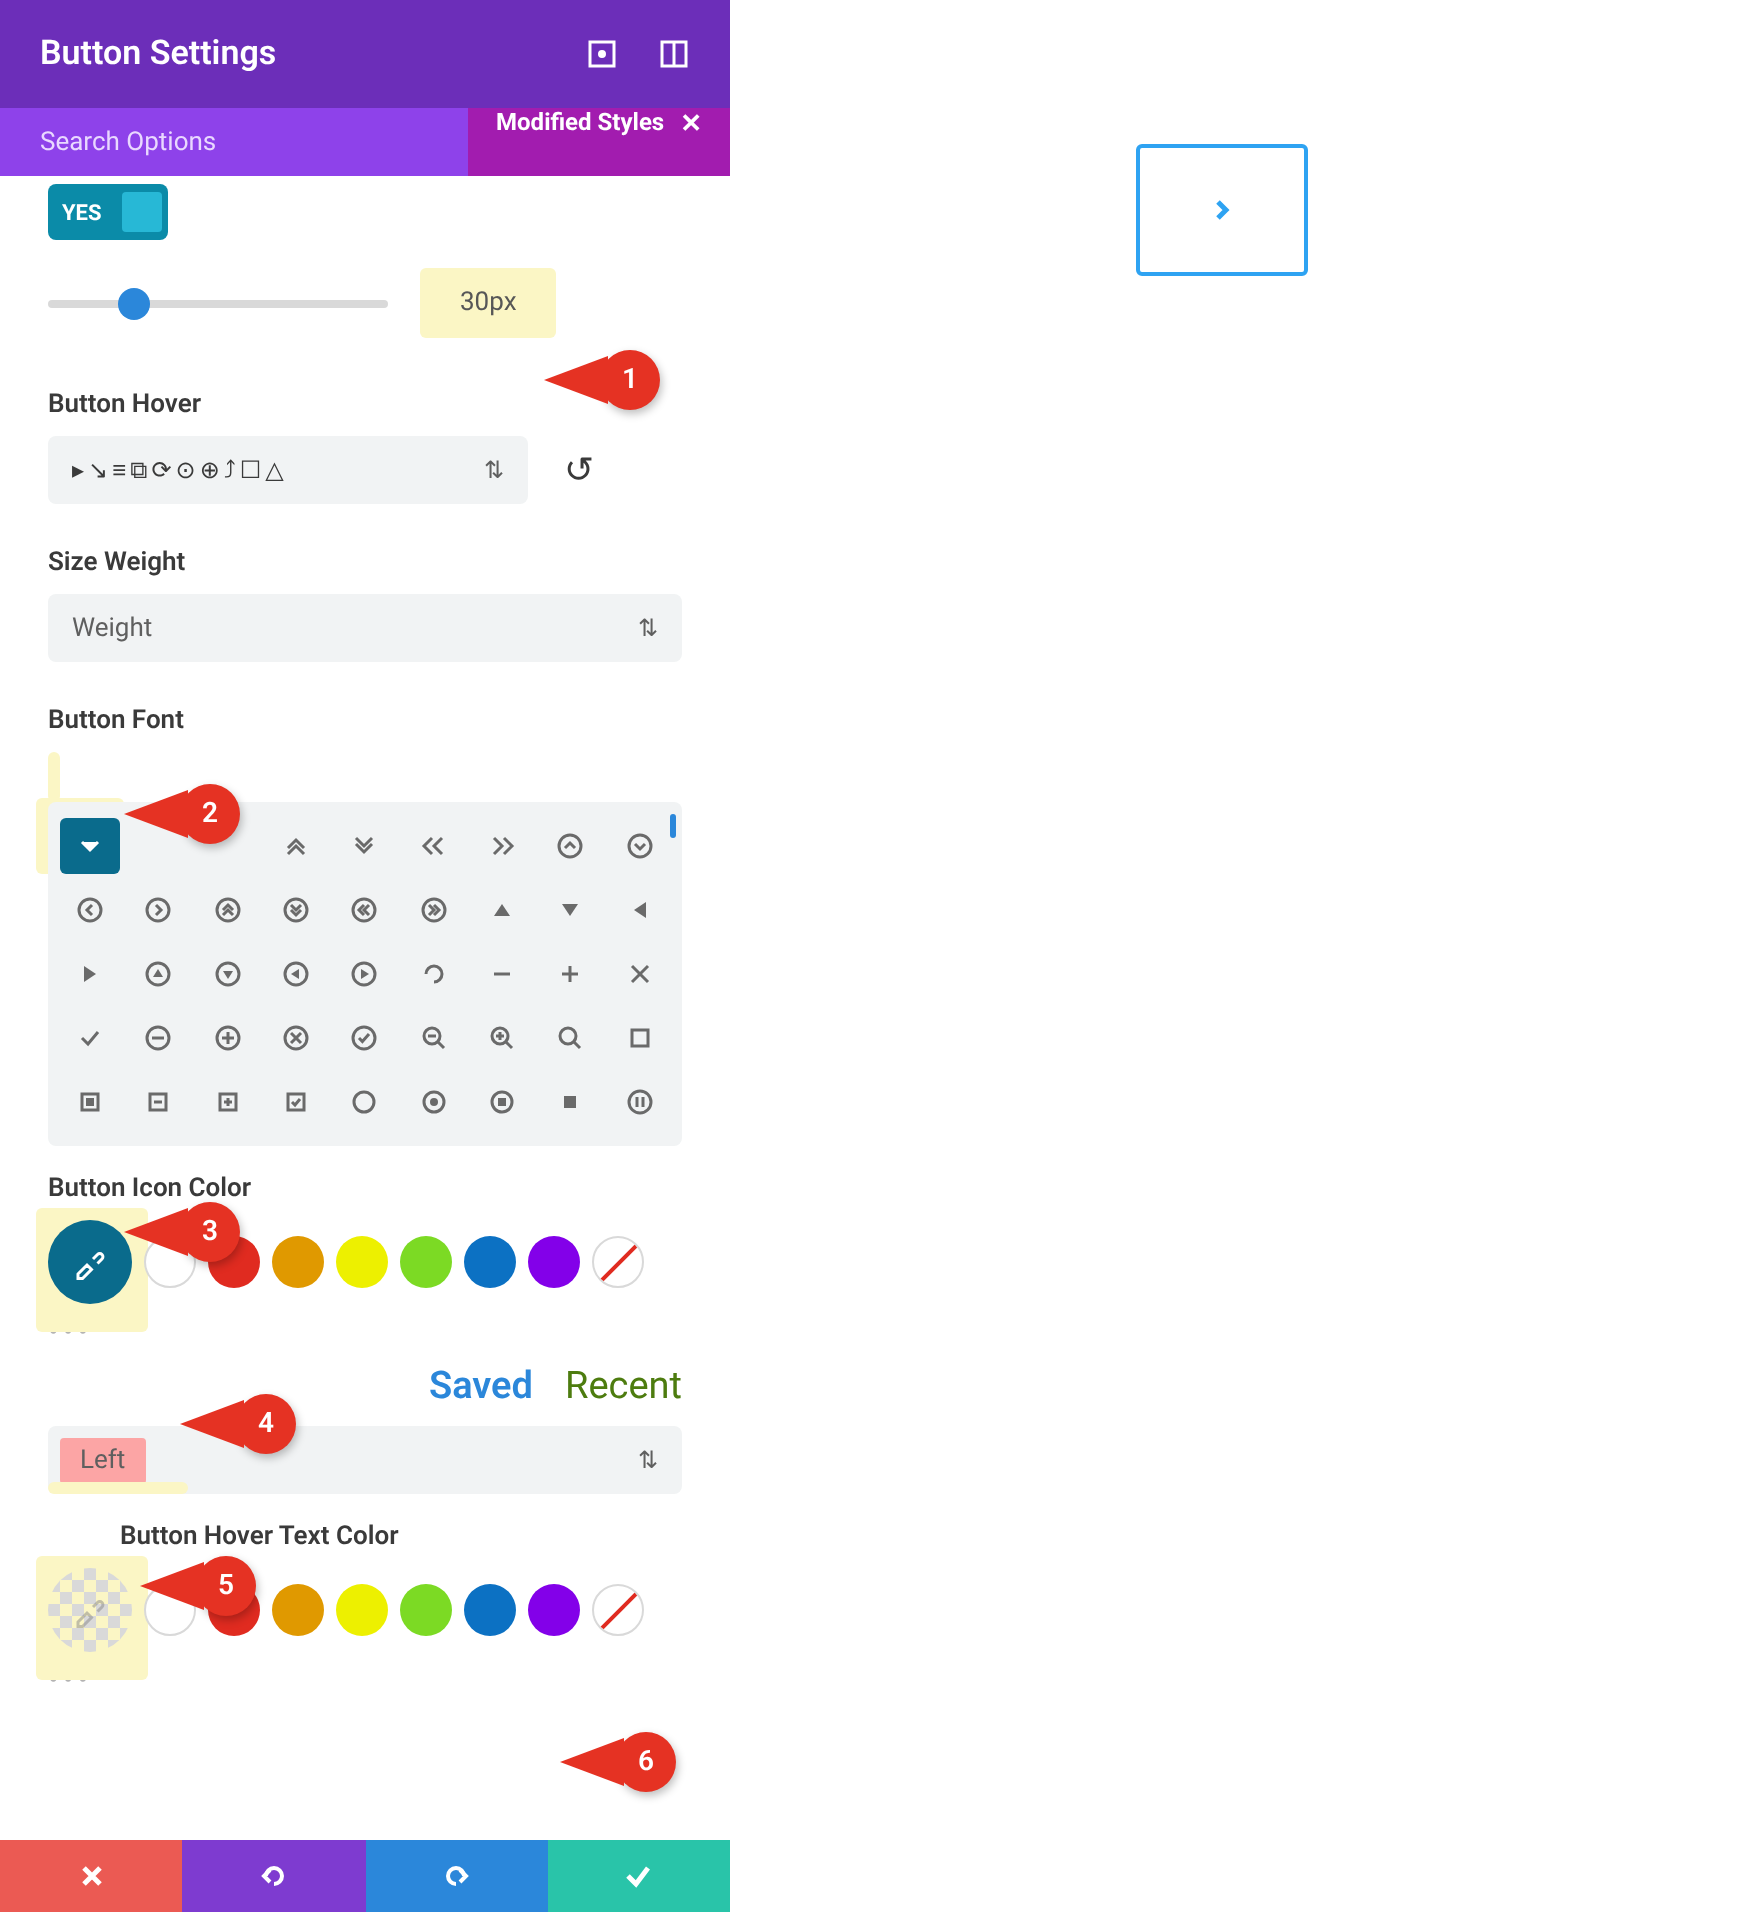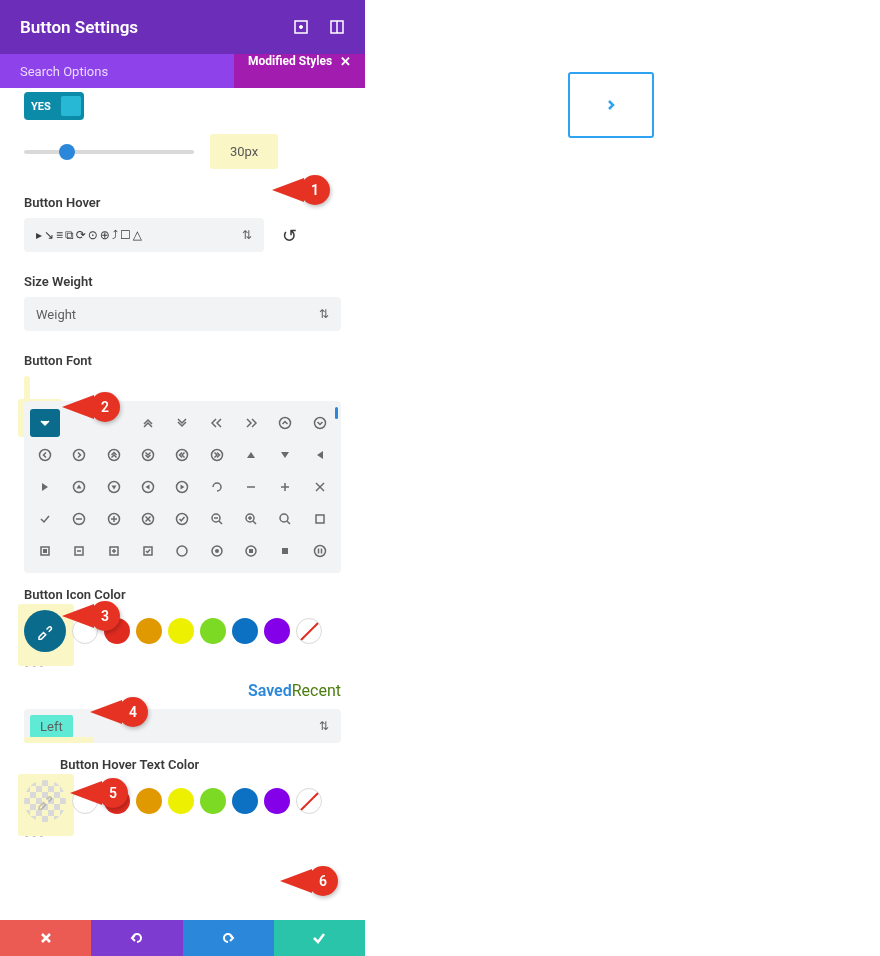--- a/index.html
+++ b/index.html
@@ -67,21 +67,21 @@
   .swatch.purple { background:#8300e9; }
   .swatch.none { background:#fff; border:1px solid #d9d9d9; position:relative; overflow:hidden; }
   .swatch.none::after { content:""; position:absolute; left:-4px; right:-4px; top:50%; border-top:2px solid #e02b20; transform:rotate(-45deg); }
   .swatch.checker { width:42px; height:42px;
     background:
       linear-gradient(45deg,#d9d9d9 25%,transparent 25%,transparent 75%,#d9d9d9 75%),
       linear-gradient(45deg,#d9d9d9 25%,transparent 25%,transparent 75%,#d9d9d9 75%);
     background-size:12px 12px; background-position:0 0,6px 6px; display:flex; align-items:center; justify-content:center; }
   .swatch.checker svg { width:18px; height:18px; opacity:.5; }
   .dots { color:#b3b3b3; font-size:16px; letter-spacing:2px; cursor:pointer; margin-top:4px; }
-  .saved-row { display:flex; justify-content:flex-end; margin-top:6px; font-size:16px; }
+  .saved-row { display:flex; gap:16px; justify-content:flex-end; margin-top:6px; font-size:19px; }
   .saved-row .saved { color:#2b87da; font-weight:600; cursor:pointer; }
   .saved-row .recent { color:#4d7c0f; cursor:pointer; }
 
   .footer { height:36px; display:flex; }
   .footer .btn { flex:1; display:flex; align-items:center; justify-content:center; cursor:pointer; }
   .footer .btn svg { width:16px; height:16px; fill:#fff; }
   .footer .cancel { background:#eb5a53; }
   .footer .undo   { background:#7e3bd0; }
   .footer .redo   { background:#2b87da; }
   .footer .save   { background:#29c4a9; }
@@ -475,21 +475,21 @@
         <div class="dots">•••</div>
       </div>
       <div class="saved-row">
         <span class="saved">Saved</span>
         <span class="recent">Recent</span>
       </div>
 
       <div class="field-label" style="margin-top:14px;">Button Icon Placement</div>
       <span class="hl" style="display:block; padding:3px; border-radius:3px; width:70px; position:relative; z-index:2; margin-bottom:-34px;"></span>
       <div class="select" style="position:relative;">
-        <span style="background:#5eead4; padding:4px 10px; margin-left:-6px; border-radius:2px;">Left</span>
+        <span style="background:#fca5a5; padding:4px 10px; margin-left:-6px; border-radius:2px;">Left</span>
         <span class="caret">⇅</span>
       </div>
 
       <div class="field-label" style="padding-left:36px;">Button Hover Text Color</div>
       <div style="position:relative;">
         <span class="hl" style="position:absolute; left:-6px; top:-6px; width:56px; height:62px; border-radius:3px;"></span>
         <div class="swatches" style="position:relative;">
           <div class="swatch checker">
             <svg viewBox="0 0 24 24">
                 <path d="M4 20l6-6 3 3-6 6H4v-3z M14 10l3-3a2 2 0 1 1 3 3l-3 3" stroke="#888" stroke-width="2" fill="none"></path>

